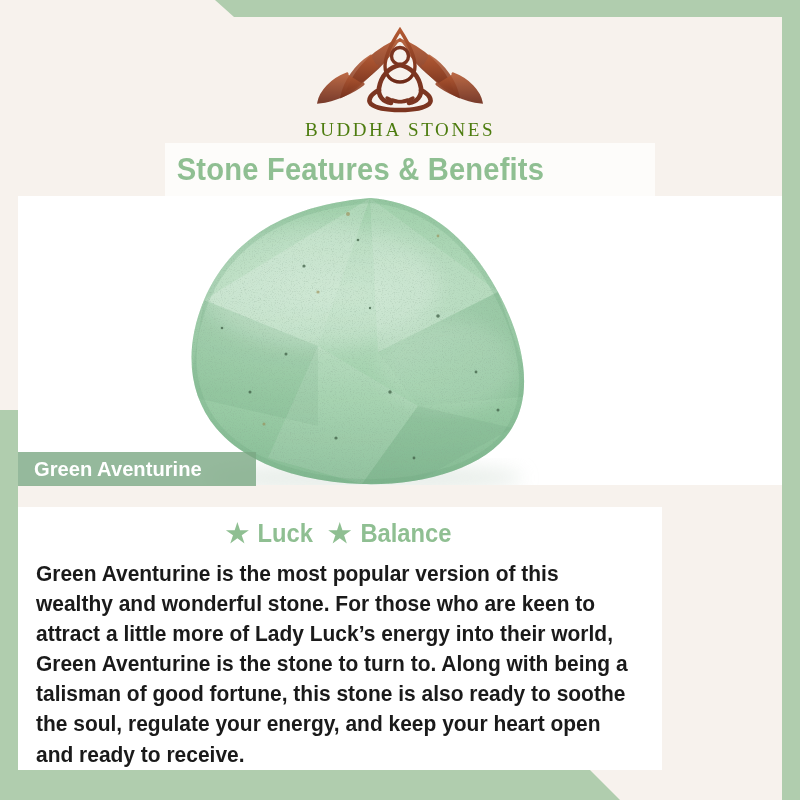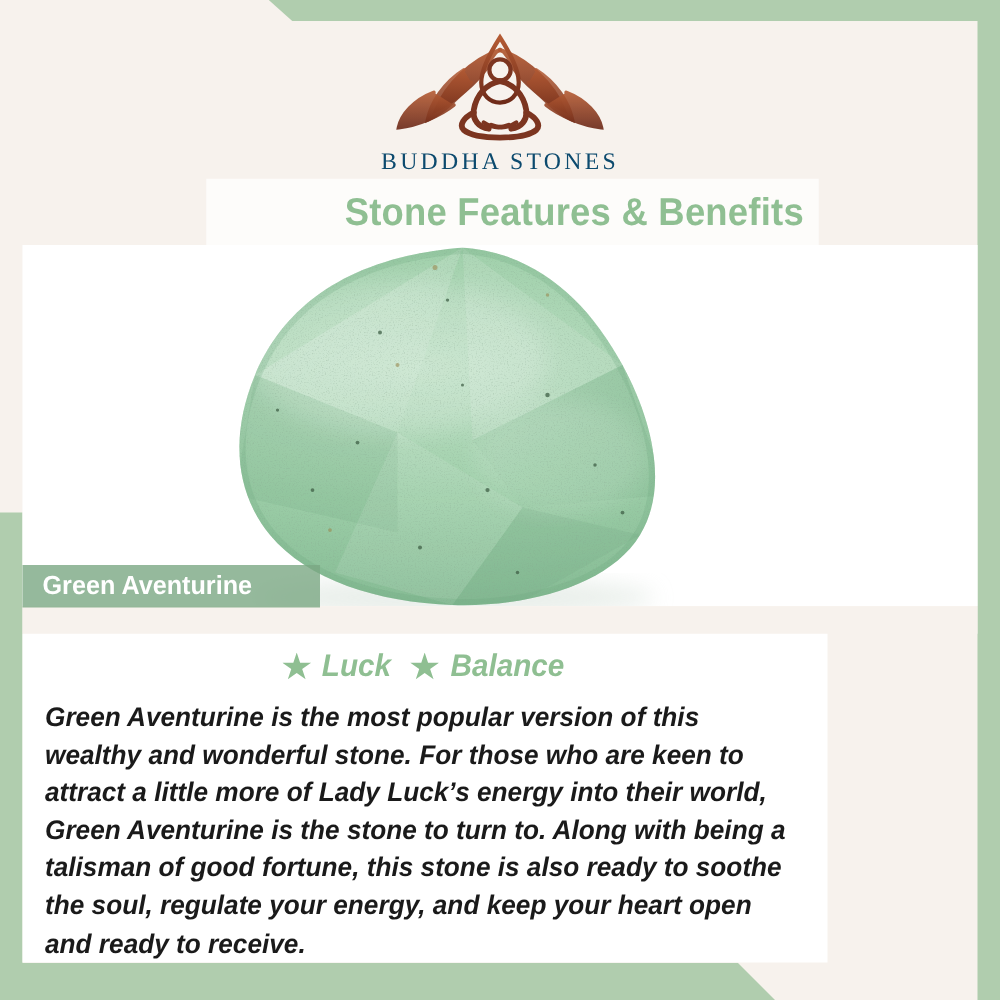--- a/index.html
+++ b/index.html
@@ -67,36 +67,36 @@
     transform: translateX(-50%);
     text-align: center;
     width: 320px;
   }
   .logo-mark { display: block; margin: 0 auto; }
   .brand-name {
     margin-top: 2px;
     font-family: "Liberation Serif", serif;
     font-size: 19px;
     letter-spacing: 2.6px;
-    color: #0c4a6e;
+    color: #4d7c0f;
     text-align: center;
     white-space: nowrap;
   }
 
   
   .title-banner {
     position: absolute;
     left: 165px;
     top: 143px;
     width: 490px;
     height: 53px;
     background: #fdfcfa;
     display: flex;
     align-items: center;
-    justify-content: flex-end;
+    justify-content: flex-start;
     z-index: 6;
   }
   .title-text {
     font-size: 31px;
     font-weight: bold;
     color: #8fbf92;
     letter-spacing: 0.2px;
     white-space: nowrap;
     transform: scaleX(0.94);
   }
@@ -151,21 +151,20 @@
 
   
   .content {
     position: absolute;
     left: 18px;
     top: 507px;
     width: 644px;
     height: 263px;
     background: #ffffff;
     z-index: 4;
-    font-style: italic;
   }
 
   .benefits {
     display: flex;
     align-items: center;
     justify-content: center;
     gap: 14px;
     margin-top: 12px;
   }
   .benefit {

